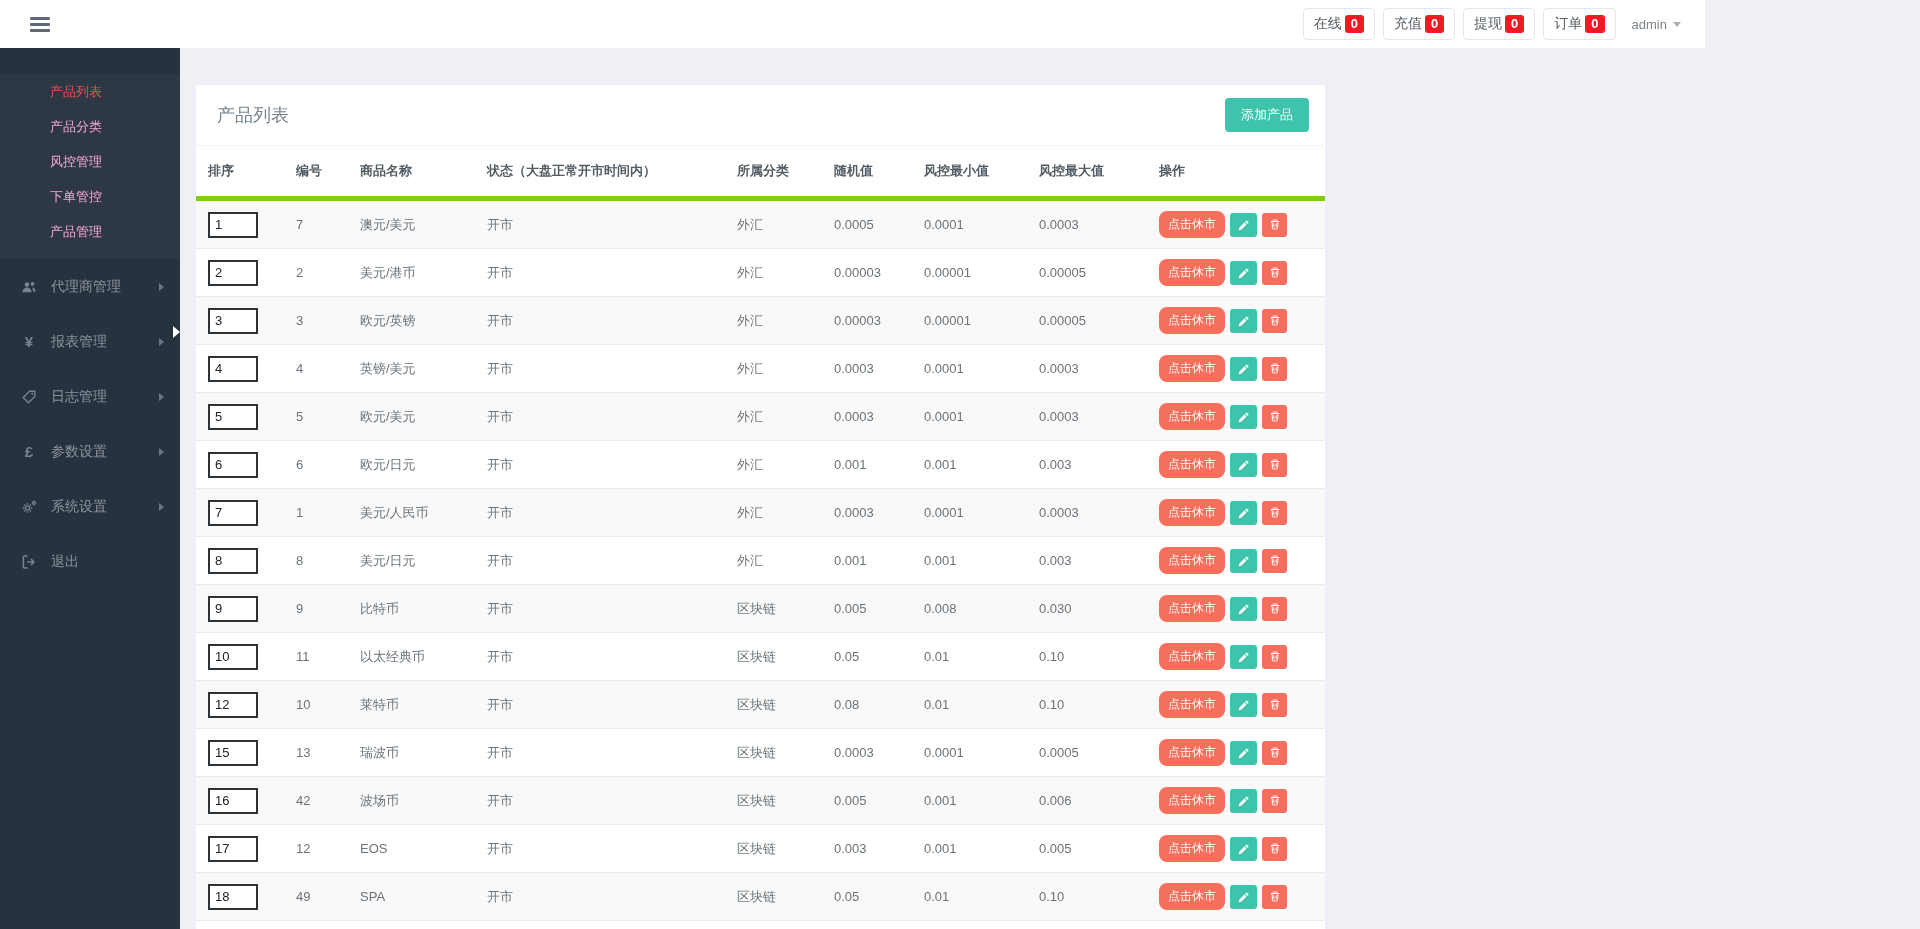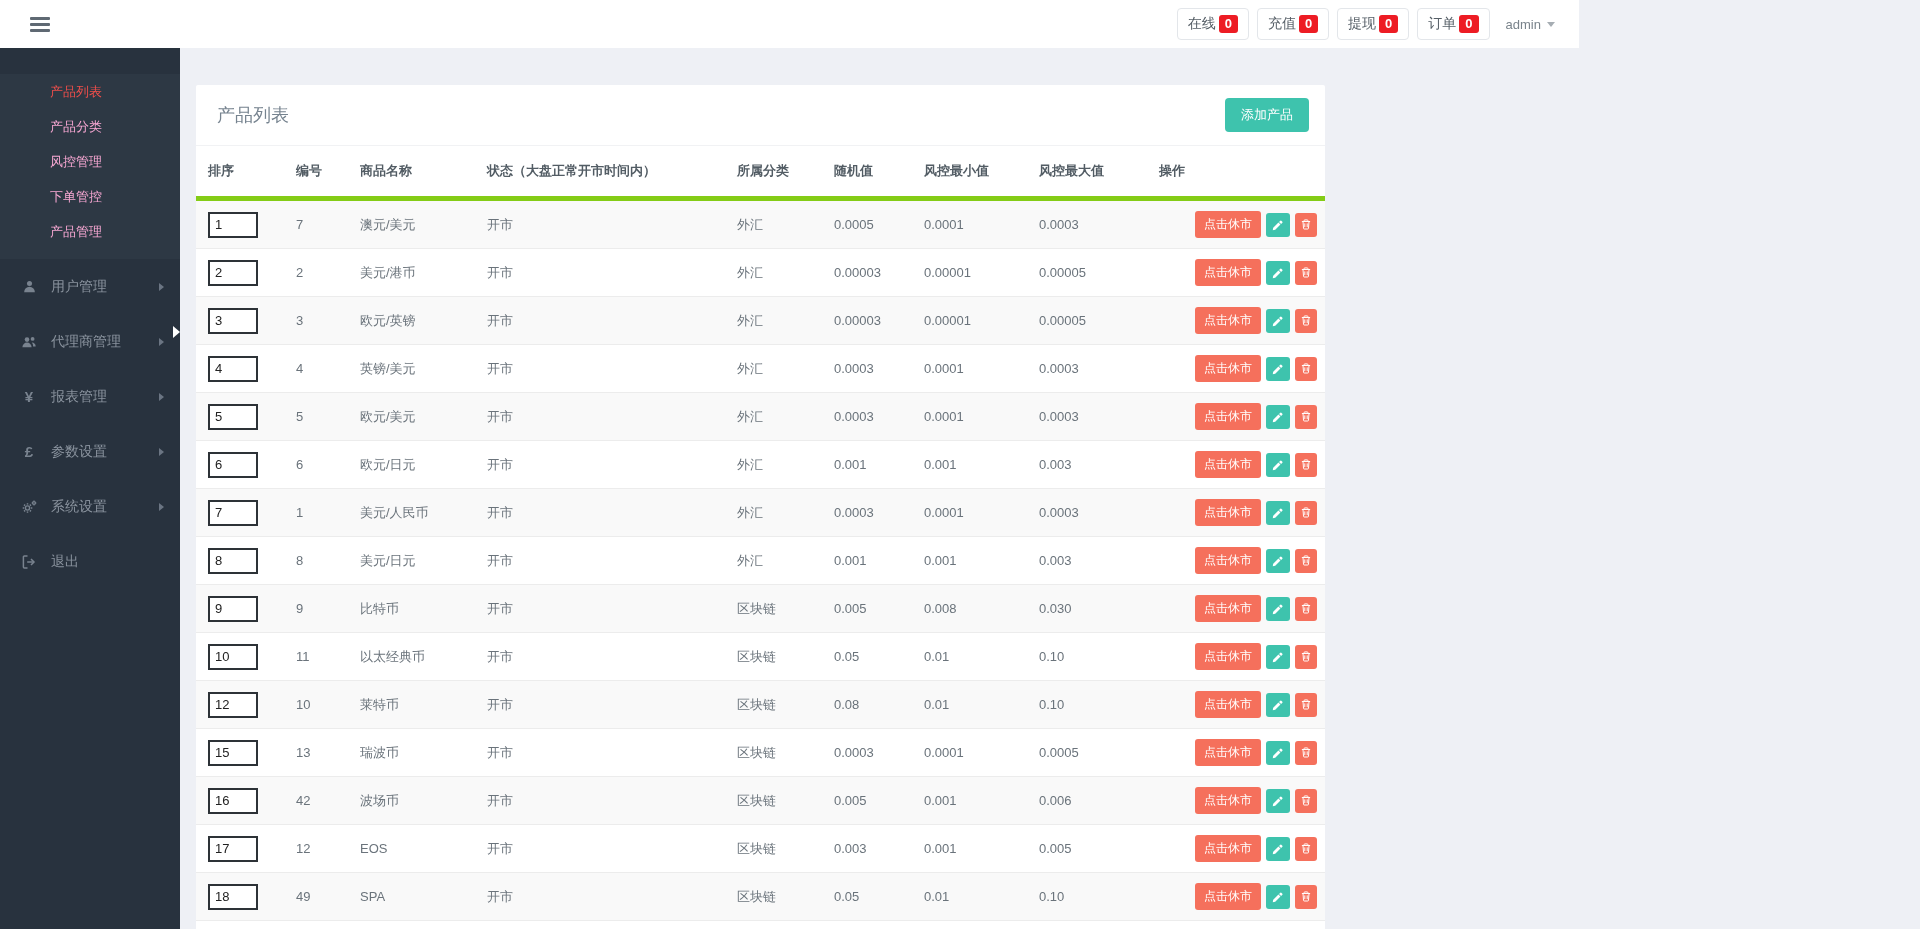--- a/index.html
+++ b/index.html
@@ -13,21 +13,21 @@
   }
   *{box-sizing:border-box;}
   html,body{margin:0;padding:0;}
   body{
     width:1920px;height:929px;overflow:hidden;
     background:var(--page-bg);
     font-family:"Liberation Sans","DejaVu Sans",sans-serif;
   }
   
   .topbar{
-    position:fixed;top:0;left:0;width:1579px;height:48px;background:#fff;z-index:20;
+    position:fixed;top:0;left:0;width:1705px;height:48px;background:#fff;z-index:20;
     display:flex;align-items:center;justify-content:space-between;padding:0 16px 0 28px;
   }
   .burger{display:flex;flex-direction:column;gap:3px;cursor:pointer;padding:4px 2px;}
   .burger i{display:block;width:20px;height:3px;background:#5f6973;border-radius:1px;}
   .topbar-right{display:flex;align-items:center;gap:8px;}
   .stats-wrap{display:inline-flex;gap:8px;}
   .stat-btn{
     display:inline-flex;align-items:center;gap:3px;background:#fff;border:1px solid #e3e6ea;
     border-radius:4px;padding:6px 10px;font-size:14px;color:#555e66;cursor:pointer;
     font-family:inherit;
@@ -83,22 +83,22 @@
     white-space:nowrap;overflow:hidden;vertical-align:middle;
   }
   th:first-of-type,td:first-of-type{padding-left:12px;}
   tbody tr:nth-of-type(odd){background:#f9f9f9;}
   .sort-input{
     width:50px;height:26px;border:2px solid #2d3237;background:#fff;border-radius:0;
     font-size:13px;color:#222;padding:0 0 0 5px;font-family:inherit;
   }
   .actions{display:flex;align-items:center;gap:5px;}
   .btn-close{
-    background:var(--salmon);color:#fff;border:none;border-radius:3px;
-    padding:5px 9px;font-size:12px;cursor:pointer;white-space:nowrap;font-family:Liberation Serif, serif;margin-left:36px;
+    background:var(--salmon);color:#fff;border:none;border-radius:8px;
+    padding:5px 9px;font-size:12px;cursor:pointer;white-space:nowrap;font-family:Liberation Serif, serif;
   }
   .btn-edit,.btn-del{
     border:none;border-radius:3px;height:24px;display:inline-flex;align-items:center;
     justify-content:center;cursor:pointer;color:#fff;padding:0;
   }
   .btn-edit{background:var(--teal);width:27px;}
   .btn-del{background:var(--salmon);width:25px;}
 </style>
 </head>
 <body>
@@ -154,50 +154,50 @@
     </div>
     <div class="sub-item">
       <span>下单管控</span>
     </div>
     <div class="sub-item">
       <span>产品管理</span>
     </div>
   </div>
 
 
-  <div class="nav-item">
-    <span class="ic">
-      <svg width="15" height="15" viewBox="0 0 16 16" fill="currentColor">
-          <circle cx="8" cy="4.8" r="2.7"></circle>
-          <path d="M2.3 14a5.7 5.7 0 0 1 11.4 0z"></path>
-        </svg>
-    </span>
-    <span>用户管理</span>
-    <span class="chev"></span>
-  </div>
 
   <div class="nav-item">
     <span class="ic">
       <svg width="16" height="16" viewBox="0 0 16 16" fill="currentColor">
           <circle cx="6" cy="5.6" r="2.3"></circle>
           <path d="M1.4 13.2a4.6 4.6 0 0 1 9.2 0z"></path>
           <circle cx="11.6" cy="4.9" r="1.9"></circle>
           <path d="M10.8 8.4a4.2 4.2 0 0 1 3.9 4h-2.6a5.6 5.6 0 0 0-1.3-4z"></path>
         </svg>
     </span>
     <span>代理商管理</span>
     <span class="chev"></span>
   </div>
 
   <div class="nav-item">
     <span class="ic txt-ic">¥</span>
     <span>报表管理</span>
     <span class="chev"></span>
   </div>
 
+  <div class="nav-item">
+    <span class="ic">
+      <svg width="16" height="16" viewBox="0 0 16 16">
+          <path d="M2.2 8.6 8.6 2.2l5.2 0 0 5.2-6.4 6.4z" fill="none" stroke="currentColor" stroke-width="1.4"></path>
+          <circle cx="11.2" cy="4.8" r="1" fill="currentColor"></circle>
+        </svg>
+    </span>
+    <span>日志管理</span>
+    <span class="chev"></span>
+  </div>
 
   <div class="nav-item">
     <span class="ic txt-ic">£</span>
     <span>参数设置</span>
     <span class="chev"></span>
   </div>
 
   <div class="nav-item">
     <span class="ic">
       <svg width="17" height="16" viewBox="0 0 17 16" stroke="currentColor" fill="none" stroke-width="1.4">

